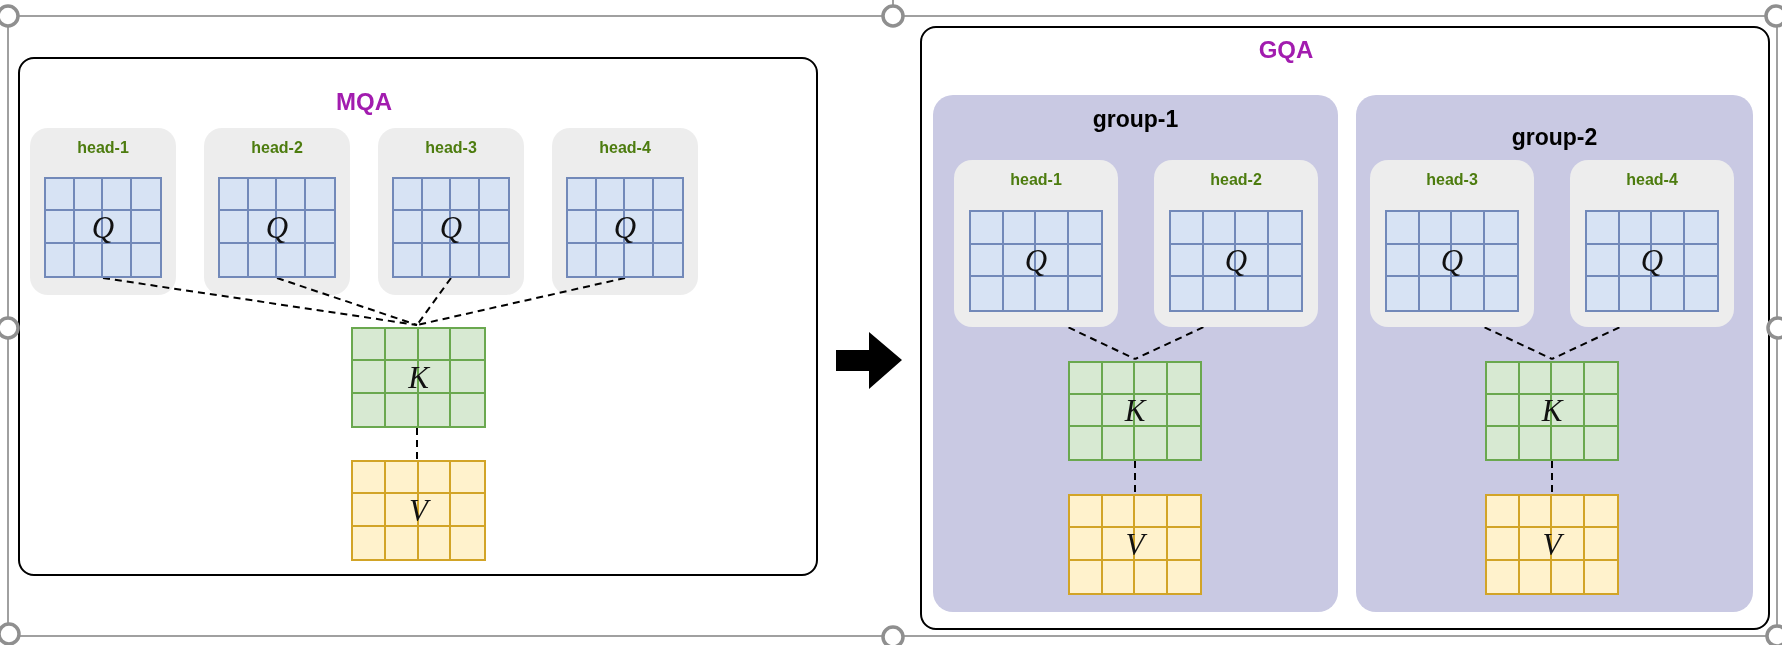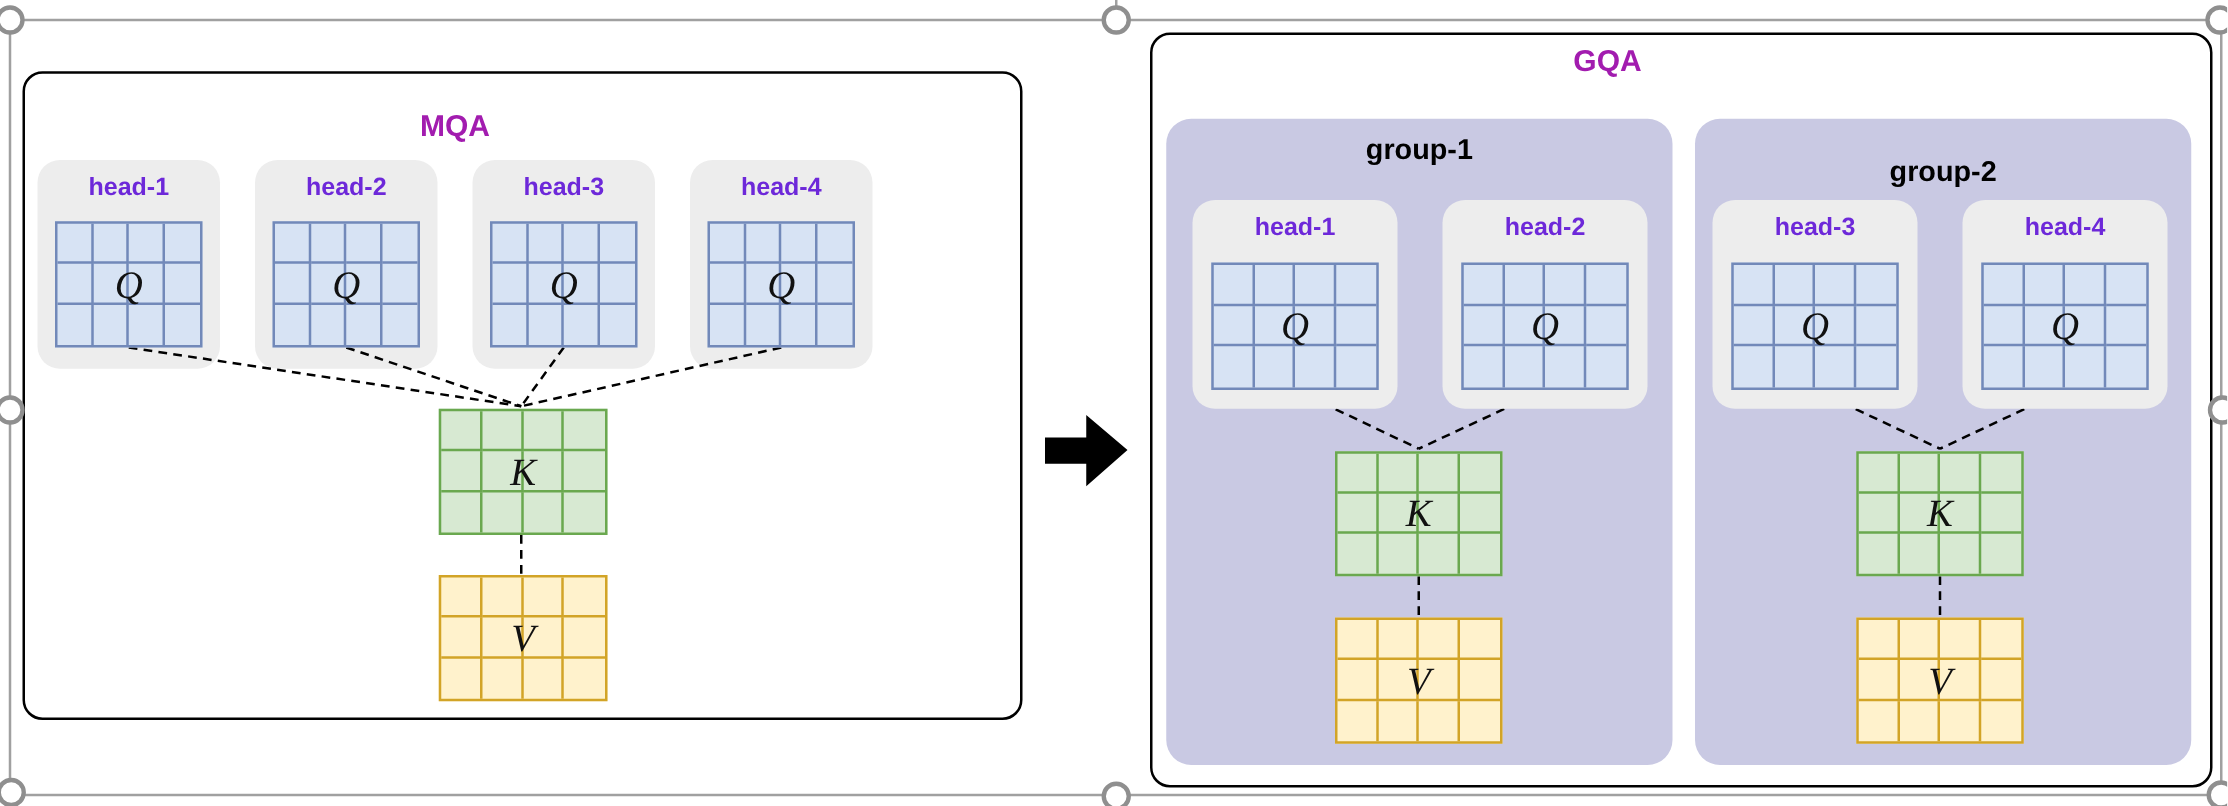--- a/index.html
+++ b/index.html
@@ -24,21 +24,21 @@
   }
   .group-label{
     position:absolute;transform:translateX(-50%);
     font-size:23px;font-weight:bold;color:#000000;white-space:nowrap;
   }
   .head-card{
     position:absolute;box-sizing:border-box;border-radius:18px;
   }
   .head-label{
     position:absolute;top:11px;left:0;width:100%;text-align:center;
-    font-size:20px;font-weight:bold;color:#6d28d9;
+    font-size:16px;font-weight:bold;color:#4d7c0f;
   }
   .grid{
     position:absolute;box-sizing:border-box;
     display:grid;grid-template-columns:repeat(4,1fr);grid-template-rows:repeat(3,1fr);
     border:2px solid;
   }
   .cell{border-right:2px solid;border-bottom:2px solid;border-color:inherit;}
   .cell.lc{border-right:none;}
   .cell.lr{border-bottom:none;}
   .grid-q{background:var(--q-fill);border-color:var(--q-stroke);}

